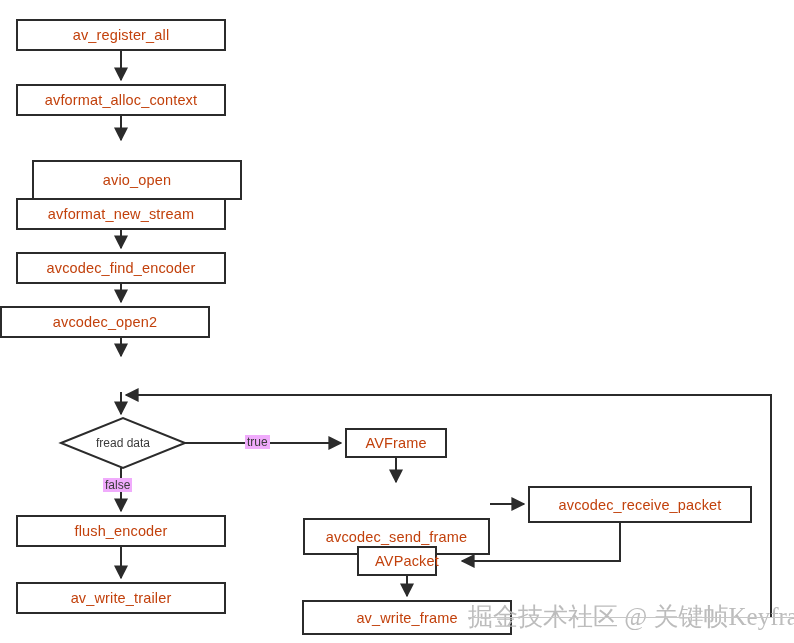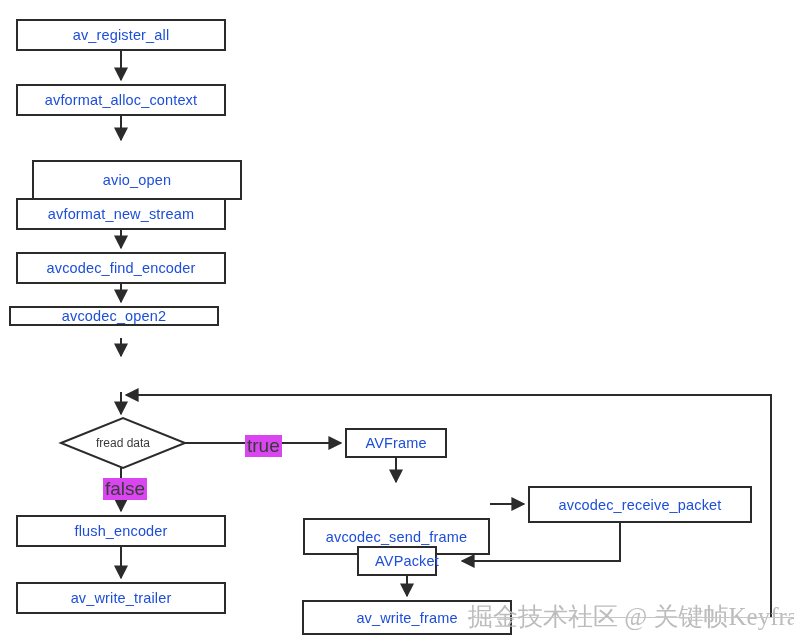--- a/index.html
+++ b/index.html
@@ -25,21 +25,21 @@
     height: 643px;
   }
   .nodebox {
     position: absolute;
     box-sizing: border-box;
     border: 2px solid #2b2b2b;
     background: #ffffff;
     display: flex;
     align-items: center;
     justify-content: center;
-    color: #1d4ed8;
+    color: #c2410c;
     font-size: 14.5px;
     letter-spacing: 0.15px;
     white-space: nowrap;
   }
   .nodelabel {
     pointer-events: none;
   }
   .diamond-wrap {
     position: absolute;
   }
@@ -52,22 +52,22 @@
     display: flex;
     align-items: center;
     justify-content: center;
     color: #3a3a3a;
     font-size: 12px;
     white-space: nowrap;
   }
   .edgelabel {
     position: absolute;
     color: #3a3a3a;
-    font-size: 19px;
-    background: #d946ef;
+    font-size: 12px;
+    background: #f0abfc;
     padding: 0 2px;
     white-space: nowrap;
     text-align: right;
   }
   .watermark {
     position: absolute;
     color: #b9b9b9;
     font-size: 25px;
     font-family: "Liberation Serif", "DejaVu Serif", serif;
     white-space: nowrap;
@@ -132,21 +132,21 @@
   </div>
 
   <div class="nodebox" style="left:16px; top:198px; width:210px; height:32px;">
     <span class="nodelabel">avformat_new_stream</span>
   </div>
 
   <div class="nodebox" style="left:16px; top:252px; width:210px; height:32px;">
     <span class="nodelabel">avcodec_find_encoder</span>
   </div>
 
-  <div class="nodebox" style="left:9px; top:306px; width:210px; height:20px;">
+  <div class="nodebox" style="left:0; top:306px; width:210px; height:32px;">
     <span class="nodelabel">avcodec_open2</span>
   </div>
 
 
   <div class="diamond-wrap" style="left:61px; top:418px; width:124px; height:50px;">
     <div class="diamond-text">fread data</div>
   </div>
 
   <div class="nodebox" style="left:16px; top:515px; width:210px; height:32px;">
     <span class="nodelabel">flush_encoder</span>

